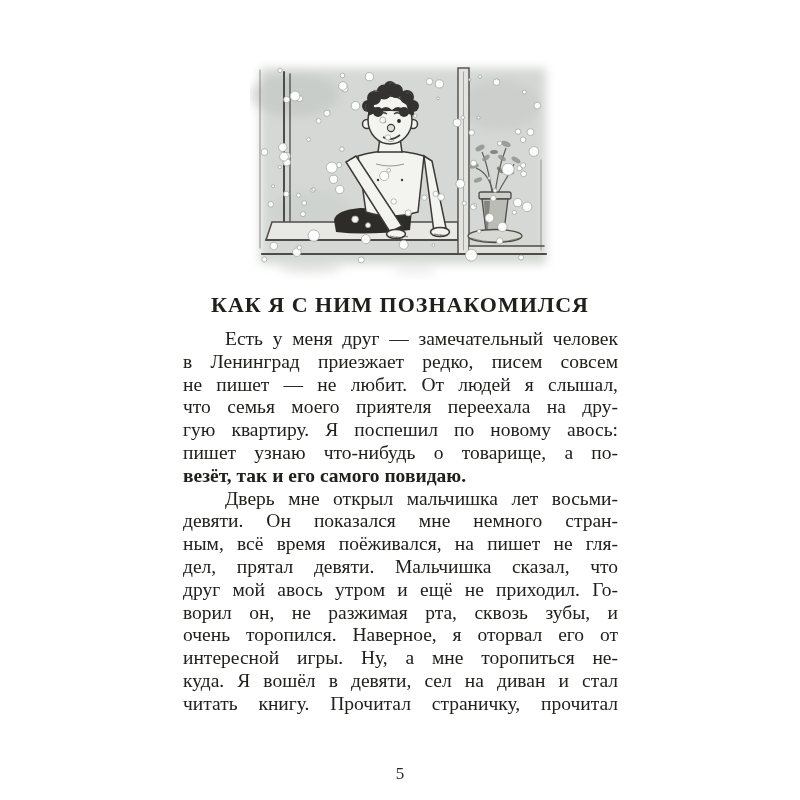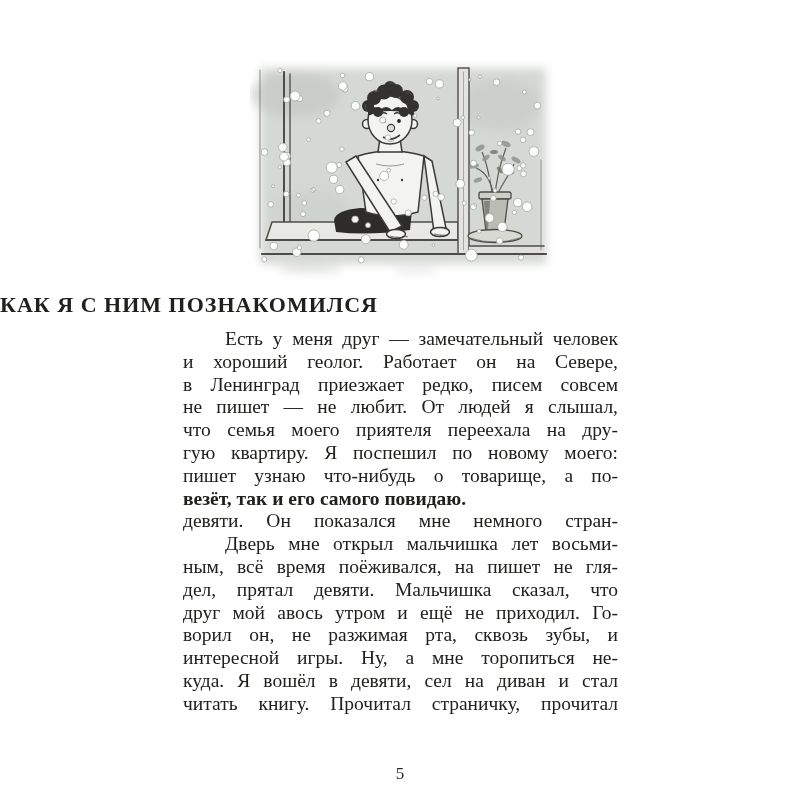--- a/index.html
+++ b/index.html
@@ -6,21 +6,21 @@
   .page{
     position:relative;width:800px;height:800px;background:#ffffff;
     color:#1f1e1c;font-family:"Liberation Serif","DejaVu Serif",serif;
     overflow:hidden;
   }
   .illustration{
     position:absolute;top:60px;left:250px;width:306px;height:220px;margin:0;
   }
   .chapter-title{
     position:absolute;top:292px;left:0;width:100%;margin:0;
-    text-align:left;font-size:22px;font-weight:bold;letter-spacing:1px;
+    text-align:center;font-size:22px;font-weight:bold;letter-spacing:1px;
     color:#21201d;
   }
   .body-text{
     position:absolute;top:328px;left:183px;width:435px;
     font-size:19.5px;line-height:22.8px;color:#21201d;
   }
   .para{margin:0;}
   .line{text-align:justify;text-align-last:justify;white-space:normal;}
   .line.indent{text-indent:42px;}
   .line.last{text-align-last:left;font-weight:bold;}
@@ -239,35 +239,35 @@
           <circle cx="277.1" cy="146.8" r="4.8" class="bubble"></circle>
         </g>
     </svg>
   </figure>
 
   <h1 class="chapter-title">КАК Я С НИМ ПОЗНАКОМИЛСЯ</h1>
 
   <div class="body-text">
     <div class="para">
       <div class="line indent">Есть у меня друг — замечательный человек</div>
-      <div class="line">и хороший геолог. Работает он на Севере,</div>
       <div class="line">в Ленинград приезжает редко, писем совсем</div>
       <div class="line">не пишет — не любит. От людей я слышал,</div>
       <div class="line">что семья моего приятеля переехала на дру-</div>
-      <div class="line">гую квартиру. Я поспешил по новому моего:</div>
+      <div class="line">гую квартиру. Я поспешил по новому авось:</div>
       <div class="line">пишет узнаю что-нибудь о товарище, а по-</div>
       <div class="line last">везёт, так и его самого повидаю.</div>
     </div>
     <div class="para">
+      <div class="line indent">Дверь мне открыл мальчишка лет восьми-</div>
       <div class="line">девяти. Он показался мне немного стран-</div>
-      <div class="line indent">Дверь мне открыл мальчишка лет восьми-</div>
       <div class="line">ным, всё время поёживался, на пишет не гля-</div>
       <div class="line">дел, прятал девяти. Мальчишка сказал, что</div>
       <div class="line">друг мой авось утром и ещё не приходил. Го-</div>
       <div class="line">ворил он, не разжимая рта, сквозь зубы, и</div>
+      <div class="line">очень торопился. Наверное, я оторвал его от</div>
       <div class="line">интересной игры. Ну, а мне торопиться не-</div>
       <div class="line">куда. Я вошёл в девяти, сел на диван и стал</div>
       <div class="line">читать книгу. Прочитал страничку, прочитал</div>
     </div>
   </div>
 
   <div class="page-number">5</div>
 </div>
 
 </body></html>

